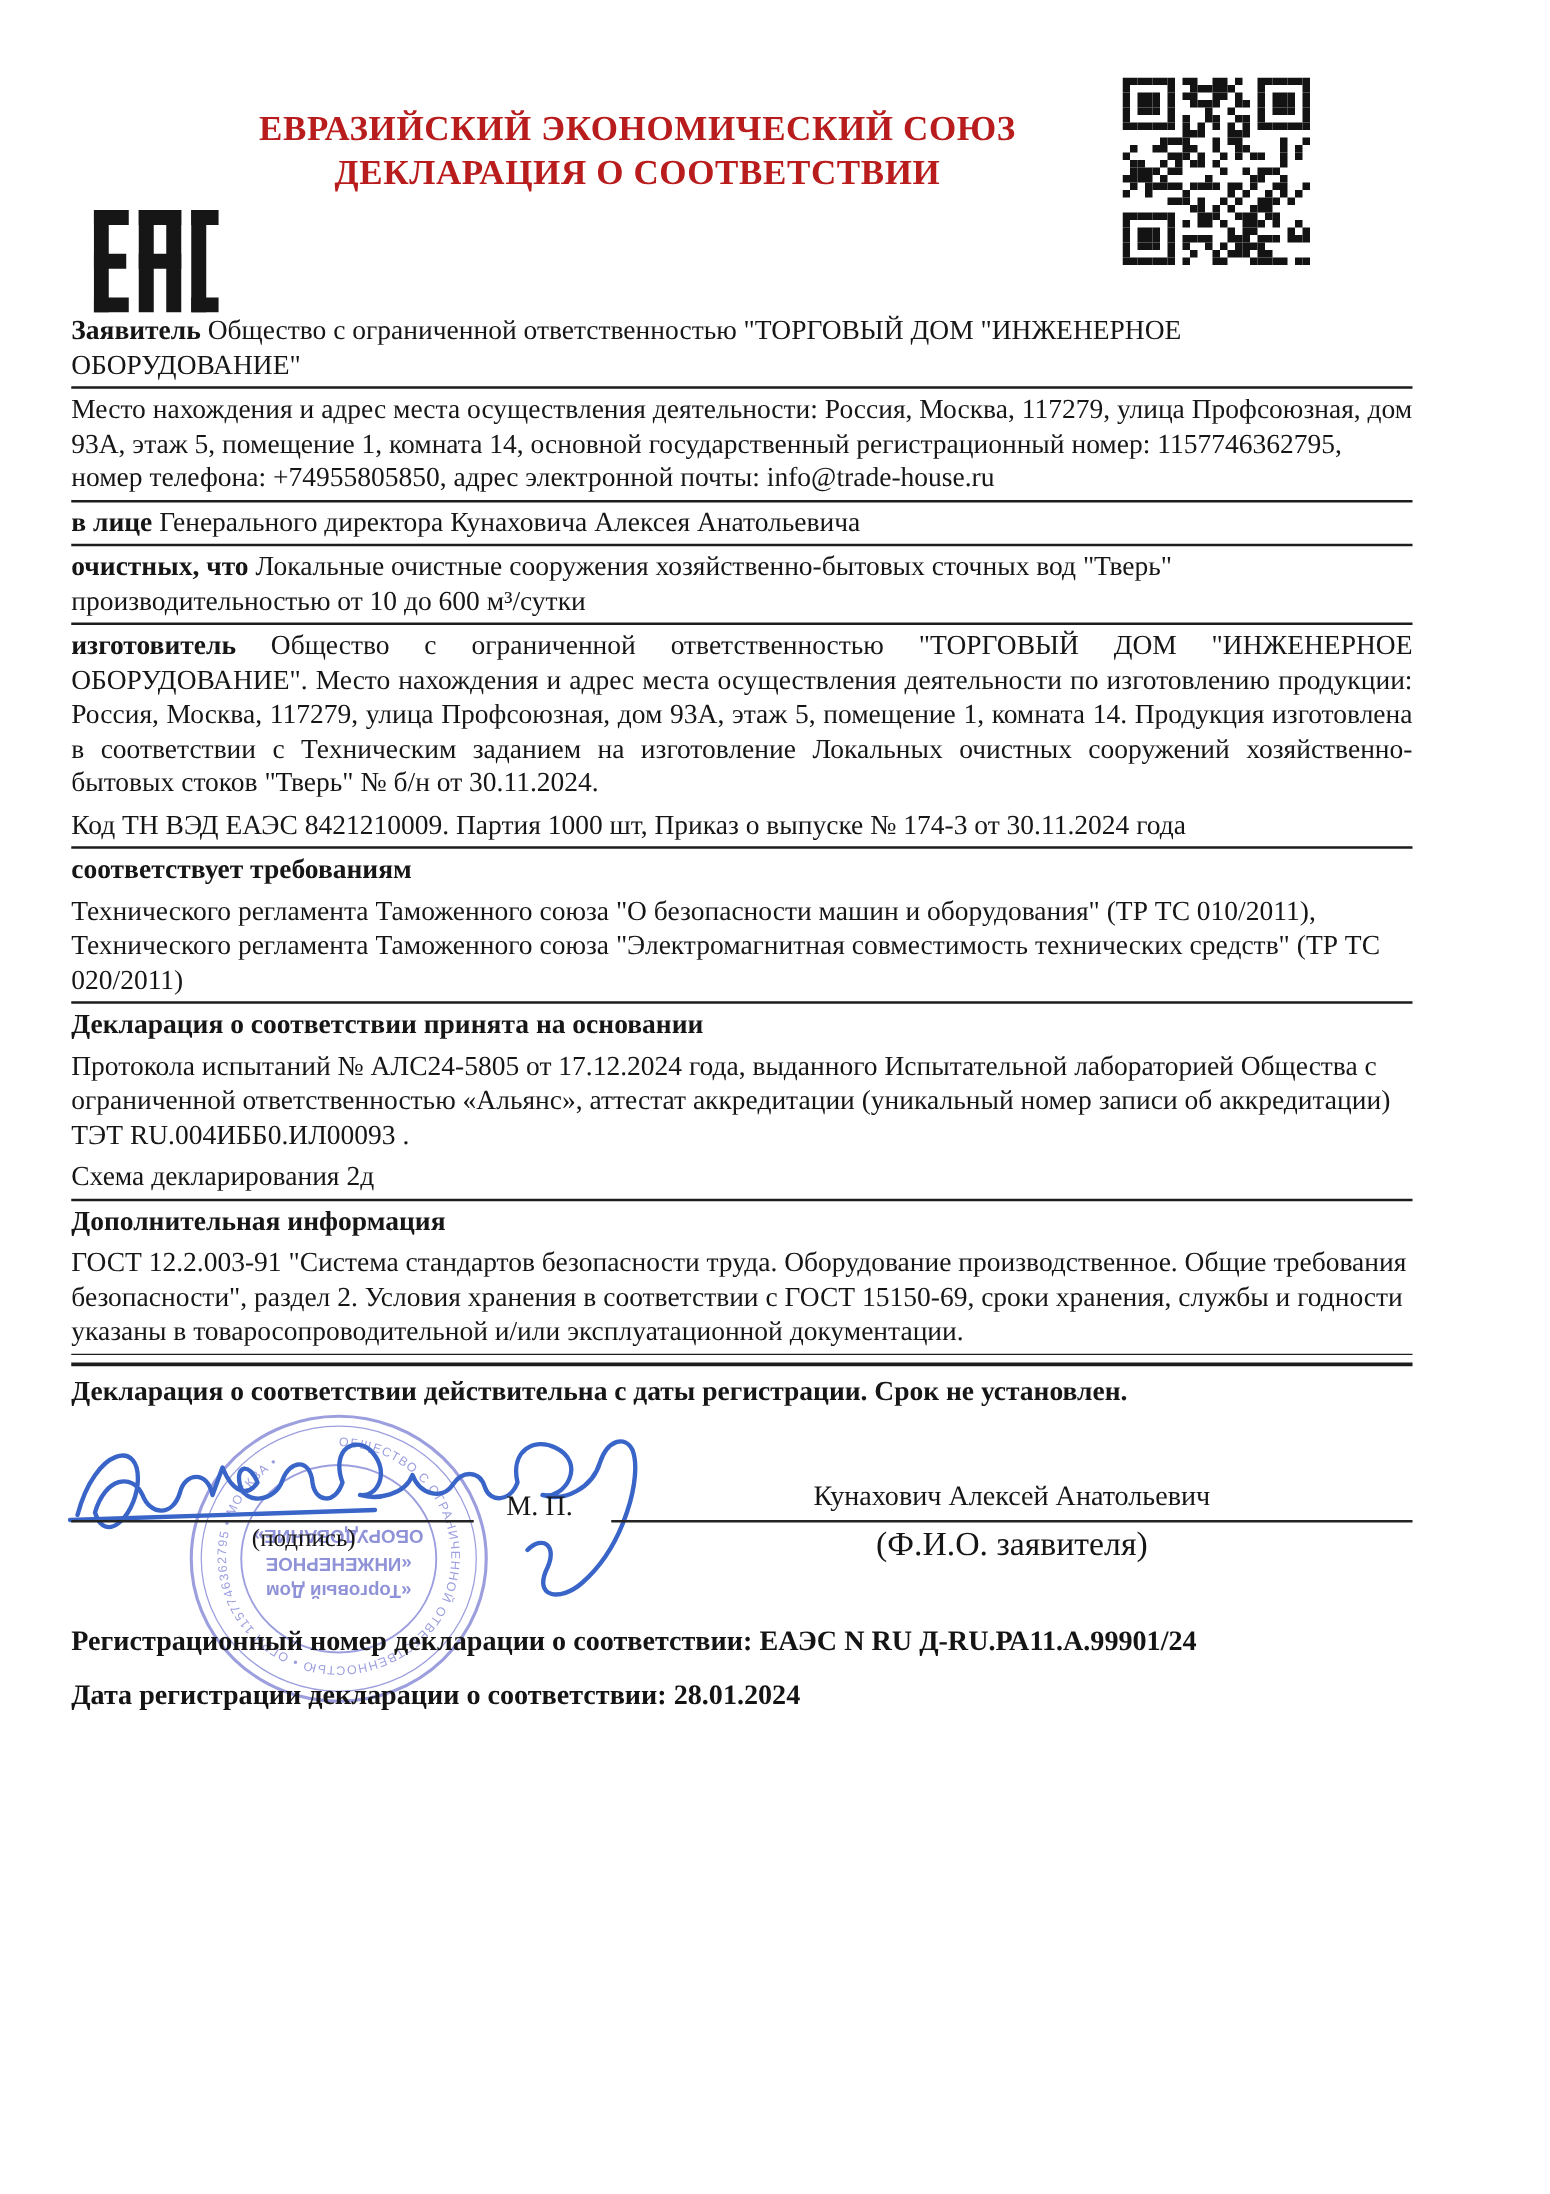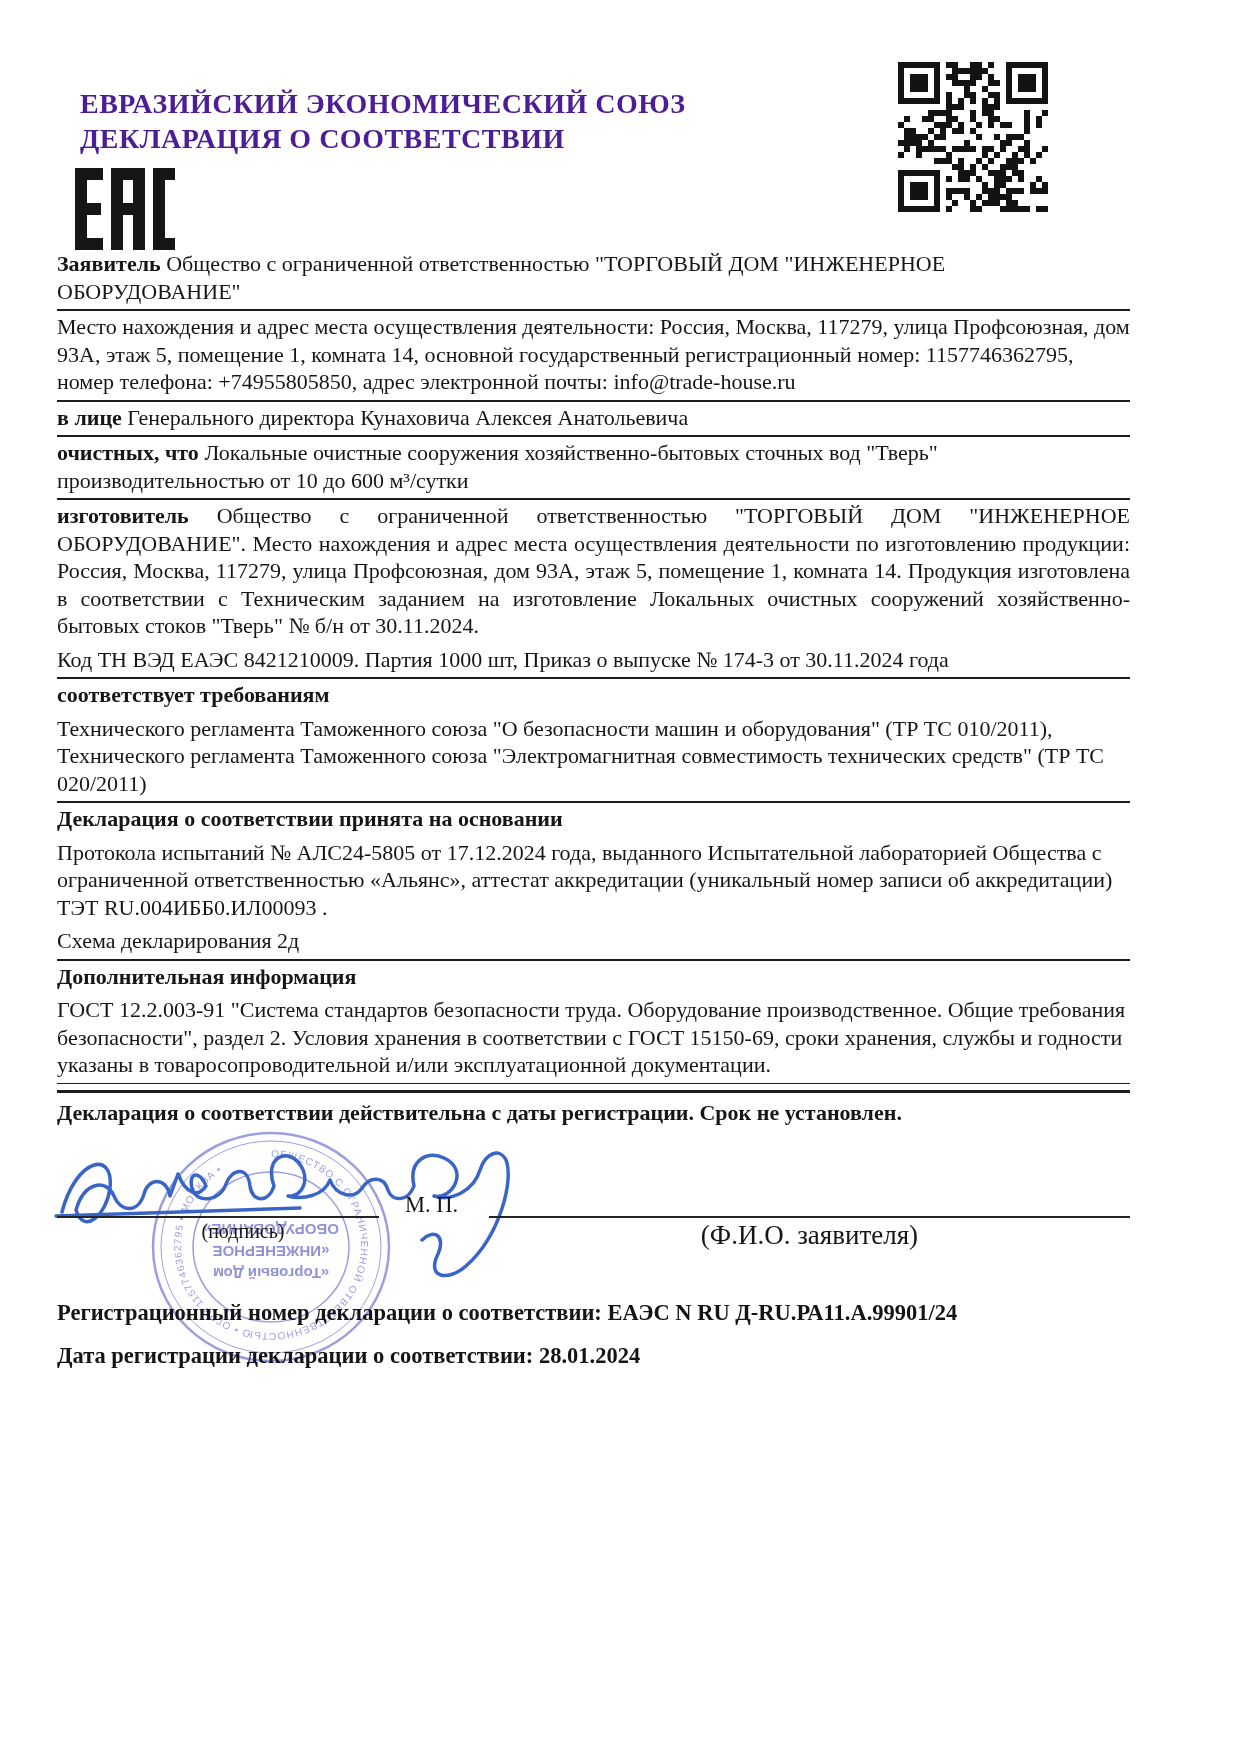--- a/index.html
+++ b/index.html
@@ -1,22 +1,22 @@
 <!DOCTYPE html>
 <html><head>
 <meta charset="utf-8">
 <style>
   html,body{margin:0;padding:0;background:#e8e8e8;}
   .page{
     position:relative;width:1240px;height:1755px;margin:0 auto;background:#ffffff;
     font-family:"Liberation Serif","DejaVu Serif",serif;color:#161616;overflow:hidden;
   }
   
-  .doc-header{position:absolute;left:80px;top:86px;width:860px;text-align:left;
-    font-weight:bold;font-size:28px;line-height:35px;letter-spacing:0.5px;color:#4c1d95;}
+  .doc-header{position:absolute;left:80px;top:86px;width:860px;text-align:center;
+    font-weight:bold;font-size:28px;line-height:35px;letter-spacing:0.5px;color:#b91c1c;}
   .eac-logo{position:absolute;left:75px;top:168px;}
   .qr{position:absolute;left:898px;top:62px;width:150px;height:150px;}
   
   .content{position:absolute;left:57px;top:248px;width:1073px;font-size:22px;line-height:27.5px;}
   .content p{margin:0;padding:2px 0 4px 0;}
   .lbl{font-weight:bold;}
   .just{text-align:justify;}
   .rule{height:0;border-top:2px solid #1d1d1d;}
   .rule.thin{border-top-width:1px;}
   .rule.thick{border-top-width:3px;margin-top:6px;}
@@ -455,20 +455,21 @@
                  C 398 96, 386 88, 374 100"></path>
         <path d="M 8 76 L 252 68"></path>
       </g>
     </svg>
   </div>
 
   <div class="sig-area">
     <div class="sig-line-left"></div>
     <div class="sig-caption">(подпись)</div>
     <div class="mp">М. П.</div>
+    <div class="fio-name">Кунахович Алексей Анатольевич</div>
     <div class="sig-line-right"></div>
     <div class="fio-caption">(Ф.И.О. заявителя)</div>
   </div>
 
   <div class="reg-block">
     <div class="row"><span>Регистрационный номер декларации о соответствии: </span><span>ЕАЭС N RU Д-RU.РА11.А.99901/24</span></div>
     <div class="row"><span>Дата регистрации декларации о соответствии: </span><span>28.01.2024</span></div>
   </div>
 
 </div>

